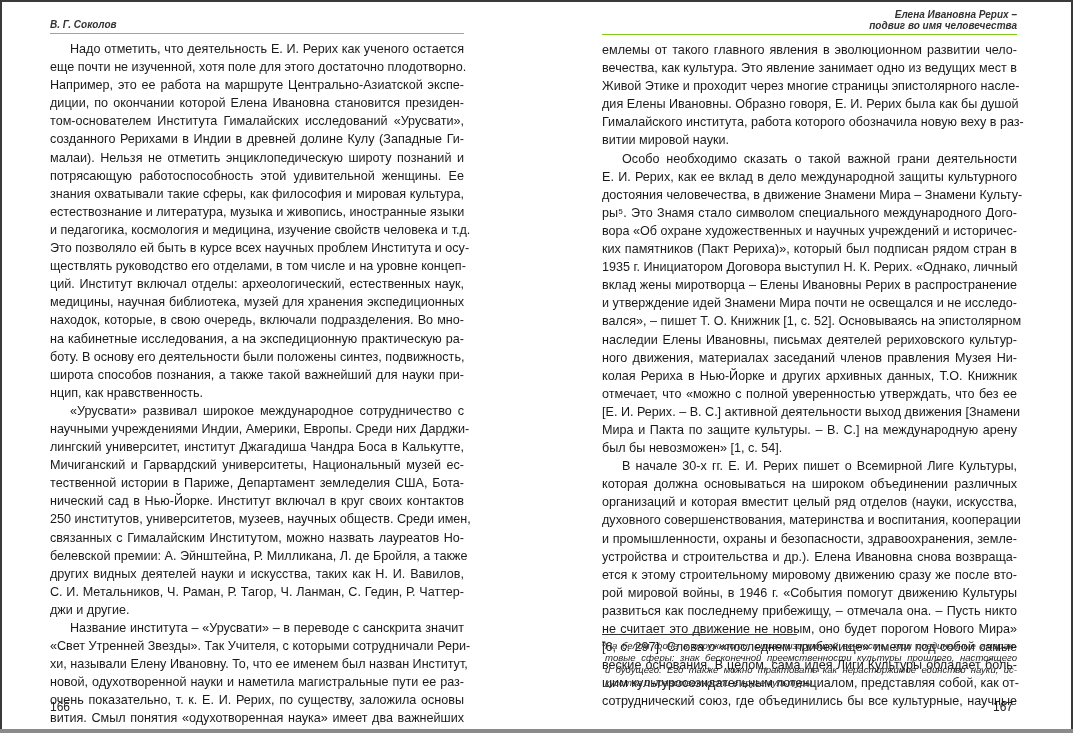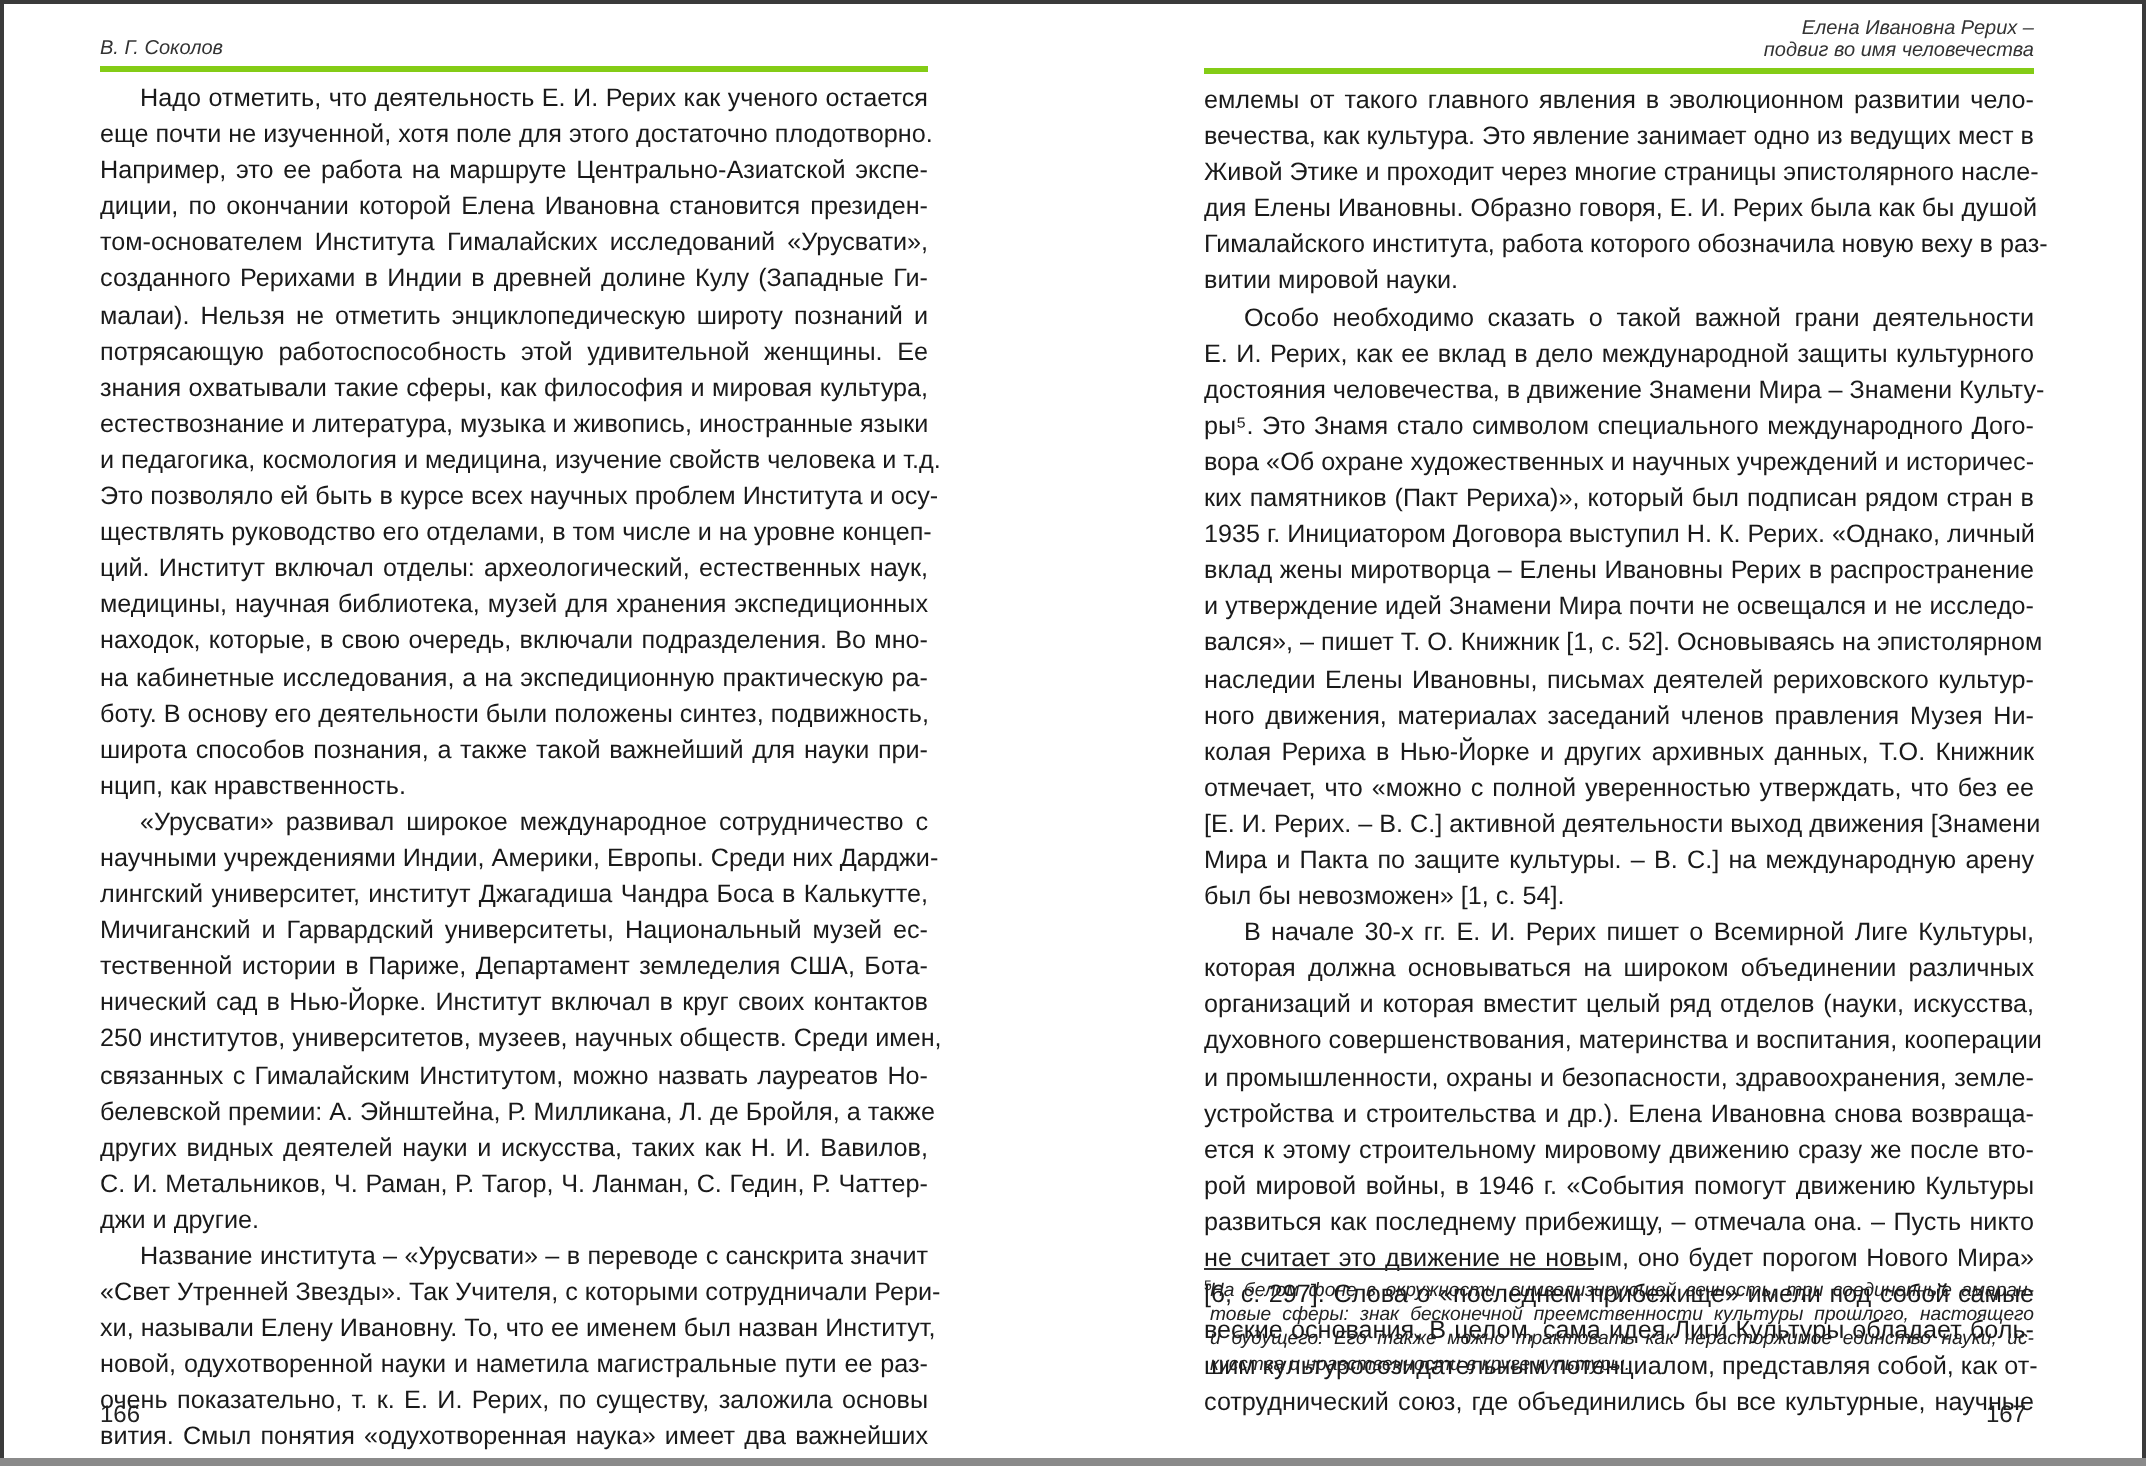--- a/index.html
+++ b/index.html
@@ -23,22 +23,23 @@
   }
   .page {
     position: absolute; top: 0;
   }
   .page-left { left: 48px; width: 414px; }
   .page-right { left: 600px; width: 415px; }
 
   .running-head {
     position: absolute; left: 0; right: 0;
     font-style: italic; font-size: 10px; color: #333;
-    border-bottom: 3px solid #84cc16;
+    border-bottom: 1px solid #84cc16;
     line-height: 11px;
+    font-weight: bold;
   }
   .page-left .running-head { top: 17px; padding-bottom: 3px; }
   .page-right .running-head { top: 7px; text-align: right; padding-bottom: 3px; }
   .page-right .running-head span { display: block; }
 
   .body-text {
     position: absolute; left: 0; right: 0;
     font-size: 12.6px; line-height: 18.1px;
     text-align: justify;
     hyphens: manual;

